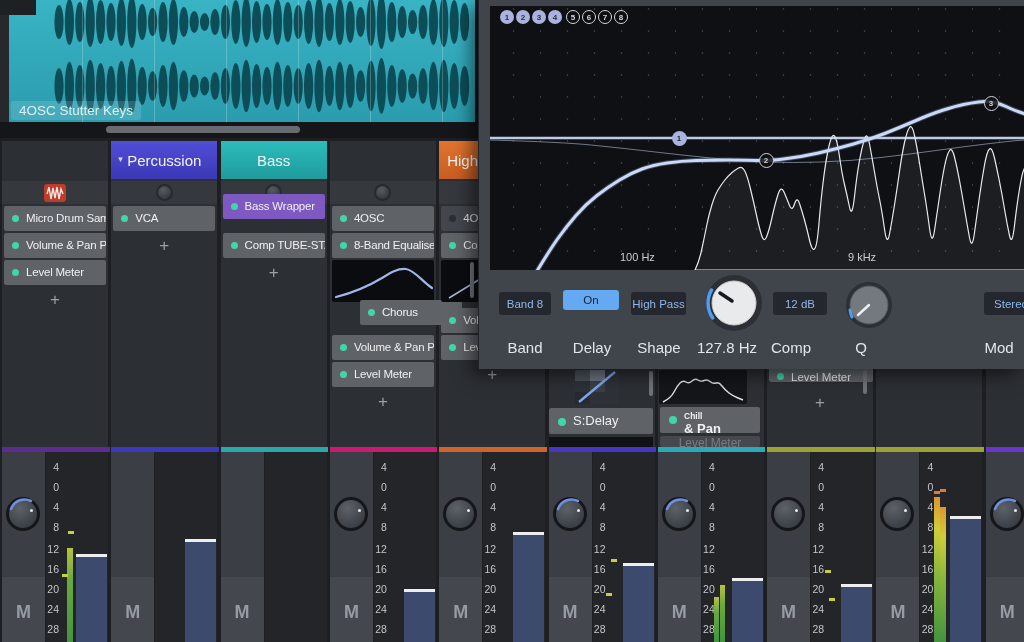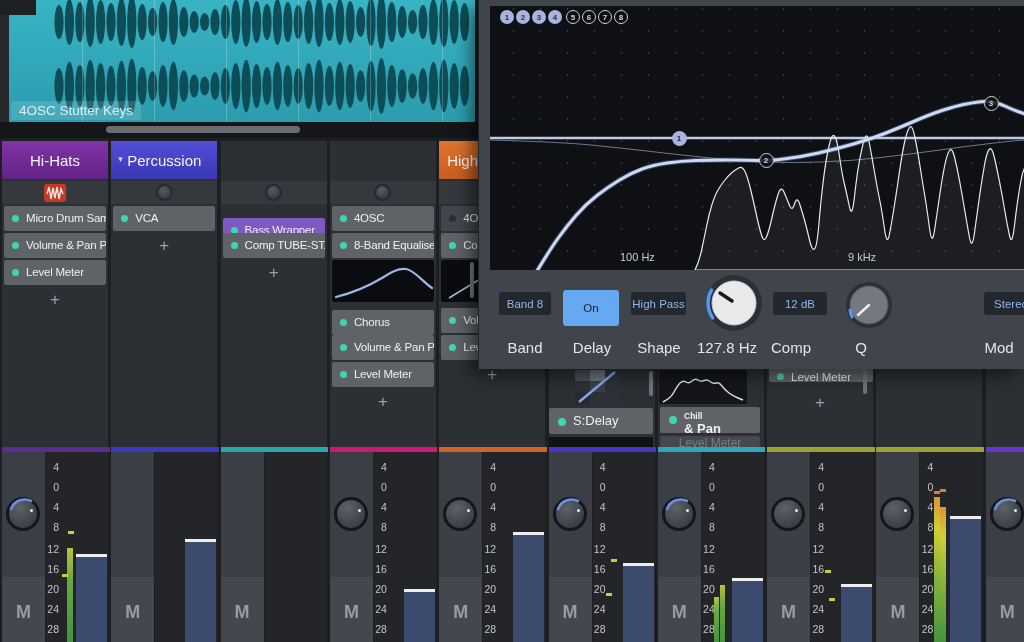--- a/index.html
+++ b/index.html
@@ -64,21 +64,21 @@
             display:flex;align-items:center;justify-content:center;box-sizing:border-box;}
   .band-dot.filled{background:#a9b3dd;color:#2a2e48;}
   .band-dot.outline{background:rgba(12,14,18,.85);border:1.5px solid #d2d5d9;color:#d2d5d9;}
   .handle{width:15px;height:15px;border-radius:50%;font-size:8px;font-weight:bold;
           display:flex;align-items:center;justify-content:center;box-sizing:border-box;}
   .handle.filled{background:#a9b3dd;color:#23263c;}
   .handle.outline{background:rgba(14,16,20,.85);border:1.5px solid #cfd2d6;color:#cfd2d6;}
   .freq-label{color:#c9cdd3;font-size:11px;}
   .eq-btn{background:#24272d;color:#8fb6ea;font-size:11.5px;border-radius:3px;height:23px;
           display:flex;align-items:center;justify-content:center;}
-  .eq-btn.on{background:#64a9f2;color:#16202c;height:36px;}
+  .eq-btn.on{background:#64a9f2;color:#16202c;height:20px;}
   .eq-label{color:#e2e5e9;font-size:15px;text-align:center;}
 </style>
 </head>
 <body>
 
 <div id="stage">
 
   <div id="arrange" class="abs">
     <div id="clip" class="abs">
       <svg id="wave-svg" width="466" height="122">
@@ -177,21 +177,20 @@
       <div class="abs track-col" style="left: 111.3px;"></div>
       <div class="abs track-col" style="left: 220.6px;"></div>
       <div class="abs track-col" style="left: 329.9px;"></div>
       <div class="abs track-col" style="left: 439.2px;"></div>
       <div class="abs track-col" style="left: 548.5px;"></div>
       <div class="abs track-col" style="left: 657.8px;"></div>
       <div class="abs track-col" style="left: 767.1px;"></div>
       <div class="abs track-col" style="left: 876.4px;"></div>
       <div class="abs track-col" style="left: 985.7px;"></div>
       <div class="abs" style="left: 2px; top: 141px; width: 106px; height: 306px;">
-        <div class="abs track-header" style="background: linear-gradient(rgb(130, 51, 168), rgb(98, 35, 135));">Hi-Hats</div>
         <div class="abs knob-row">
           <div class="drum-icon">
             <svg width="20" height="16">
               <polyline points="2,9 4,2 6,14 8,3 10,13 12,2 14,14 16,4 18,9" fill="none" stroke="#f3e8e4" stroke-width="1.4"></polyline>
             </svg>
           </div>
         </div>
         <div class="abs slot" style="top: 65px;">Micro Drum Sampler<div class="dot"></div></div>
         <div class="abs slot" style="top: 92px;">Volume &amp; Pan Plugin<div class="dot"></div></div>
         <div class="abs slot" style="top: 119px;">Level Meter<div class="dot"></div></div>
@@ -199,37 +198,38 @@
       </div>
       <div class="abs" style="left: 111.3px; top: 141px; width: 106px; height: 306px;">
         <div class="abs track-header" style="background: linear-gradient(rgb(81, 78, 216), rgb(59, 56, 180));">Percussion<div class="abs disclosure">▾</div></div>
         <div class="abs knob-row">
           <div class="mini-knob"></div>
         </div>
         <div class="abs slot" style="top: 65px;">VCA<div class="dot"></div></div>
         <div class="abs add-btn" style="top: 94px;">+</div>
       </div>
       <div class="abs" style="left: 220.6px; top: 141px; width: 106px; height: 306px;">
+        <div class="abs track-header" style="background: linear-gradient(rgb(44, 188, 186), rgb(31, 155, 157));">Bass</div>
         <div class="abs knob-row">
           <div class="mini-knob"></div>
         </div>
-        <div class="abs slot purple" style="top: 77px;">Bass Wrapper<div class="dot"></div></div>
+        <div class="abs slot purple" style="top: 53px;">Bass Wrapper<div class="dot"></div></div>
         <div class="abs slot" style="top: 92px;">Comp TUBE-STA<div class="dot"></div></div>
         <div class="abs add-btn" style="top: 121px;">+</div>
       </div>
       <div class="abs" style="left: 329.9px; top: 141px; width: 106px; height: 306px;">
         <div class="abs knob-row">
           <div class="mini-knob"></div>
         </div>
         <div class="abs slot" style="top: 65px;">4OSC<div class="dot"></div></div>
         <div class="abs slot" style="top: 92px;">8-Band Equaliser<div class="dot"></div></div>
         <div class="abs mini-display" style="top: 119px;"><svg width="102" height="42">
             <path d="M4,37 C20,33 35,27 50,18 C58,13 66,8 74,9 C82,10 90,21 100,28" fill="none" stroke="#9fb6e8" stroke-width="2.2" stroke-linecap="round"></path>
           </svg></div>
-        <div class="abs slot" style="top: 169px;">Chorus<div class="dot"></div></div>
+        <div class="abs slot" style="top: 159px; margin-left: 28px;">Chorus<div class="dot"></div></div>
         <div class="abs slot" style="top: 194px;">Volume &amp; Pan Plugin<div class="dot"></div></div>
         <div class="abs slot" style="top: 221px;">Level Meter<div class="dot"></div></div>
         <div class="abs add-btn" style="top: 250px;">+</div>
       </div>
       <div class="abs" style="left: 439.2px; top: 141px; width: 106px; height: 306px;">
         <div class="abs track-header leftalign" style="background: linear-gradient(rgb(225, 116, 47), rgb(199, 93, 34));">High C</div>
         <div class="abs knob-row"></div>
         <div class="abs slot bypassed" style="top: 65px;">4OS<div class="dot"></div></div>
         <div class="abs slot" style="top: 92px;">Com<div class="dot"></div></div>
         <div class="abs mini-display" style="top: 119px;"><svg width="102" height="42">

